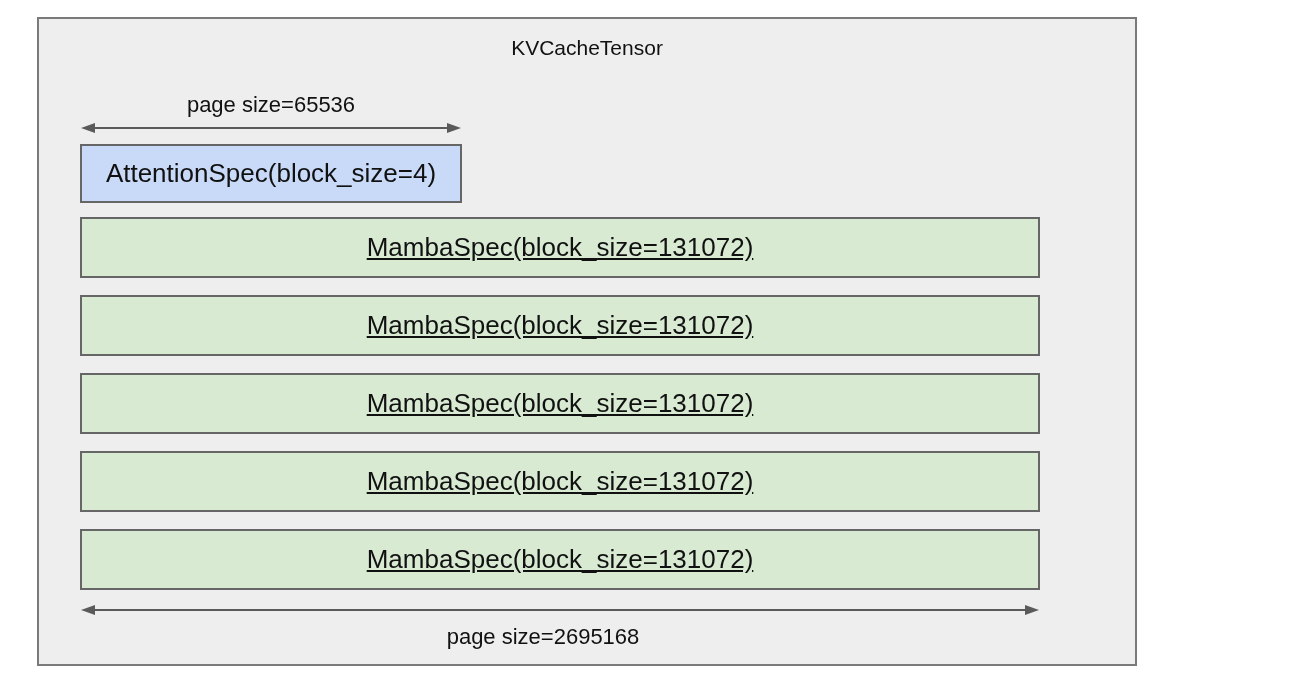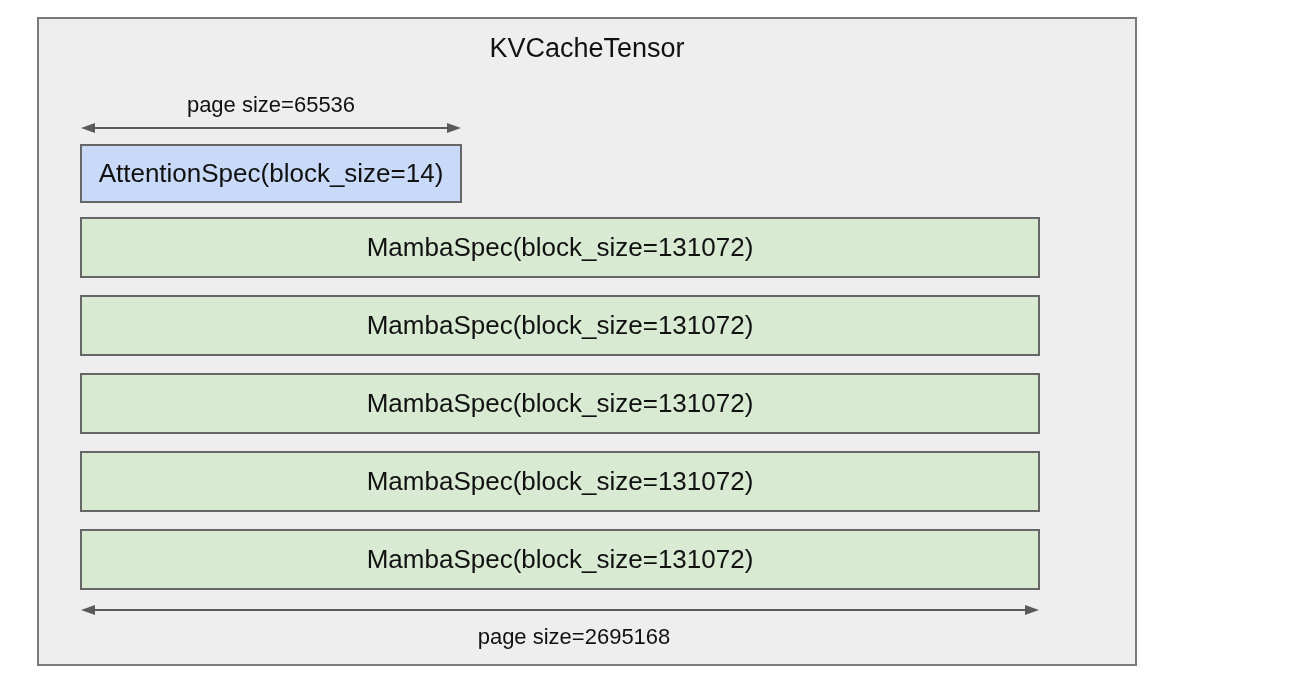--- a/index.html
+++ b/index.html
@@ -33,34 +33,34 @@
     height: 649px;
     background: var(--container-fill);
     border: 2px solid var(--container-border);
   }
   .diagram-title {
     position: absolute;
     left: 0;
     top: 12px;
     width: 100%;
     text-align: center;
-    font-size: 27px;
+    font-size: 21px;
     line-height: 34px;
     color: var(--text);
   }
   .dim-label {
     position: absolute;
     text-align: center;
     font-size: 22px;
     line-height: 32px;
     color: var(--text);
     white-space: nowrap;
   }
   .dim-label.top  { left: 41px; width: 382px; top: 70px; }
-  .dim-label.bottom { left: 55px; width: 960px; top: 602px; }
+  .dim-label.bottom { left: 24px; width: 960px; top: 602px; }
   .arrow-svg { position: absolute; display: block; }
   .arrow-svg.top { left: 41px; top: 102px; }
   .arrow-svg.bottom { left: 41px; top: 584px; }
   .spec-box {
     position: absolute;
     left: 41px;
     display: flex;
     align-items: center;
     justify-content: center;
     border: 2px solid var(--box-border);
@@ -71,20 +71,21 @@
   .spec-box.attention {
     top: 125px;
     width: 382px;
     height: 59px;
     background: var(--attention-fill);
   }
   .spec-box.mamba {
     width: 960px;
     height: 61px;
     background: var(--mamba-fill);
+    text-decoration: underline;
   }
   .spec-box.m0 { top: 198px; }
   .spec-box.m1 { top: 276px; }
   .spec-box.m2 { top: 354px; }
   .spec-box.m3 { top: 432px; }
   .spec-box.m4 { top: 510px; }
 </style>
 </head>
 <body>
 
@@ -95,21 +96,21 @@
 
     <div class="dim-label top">page size=65536</div>
 
     <svg class="arrow-svg top" width="382" height="14" viewBox="0 0 382 14">
       <line x1="10" y1="7" x2="372" y2="7" stroke="var(--arrow)" stroke-width="2"></line>
       <polygon points="1,7 15,2 15,12" fill="var(--arrow)"></polygon>
       <polygon points="381,7 367,2 367,12" fill="var(--arrow)"></polygon>
     </svg>
 
     <div class="spec-box attention">
-      <span>AttentionSpec(block_size=14)</span>
+      <span>AttentionSpec(block_size=4)</span>
     </div>
 
     <div class="spec-box mamba m0">
       <span>MambaSpec(block_size=131072)</span>
     </div>
     <div class="spec-box mamba m1">
       <span>MambaSpec(block_size=131072)</span>
     </div>
     <div class="spec-box mamba m2">
       <span>MambaSpec(block_size=131072)</span>

